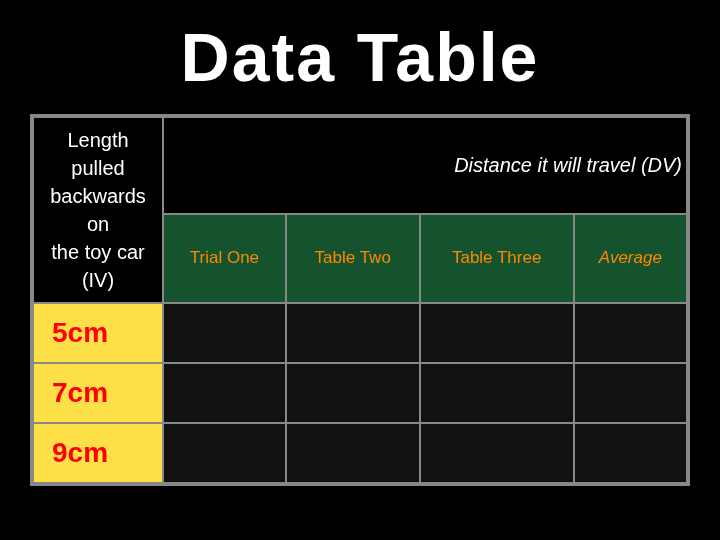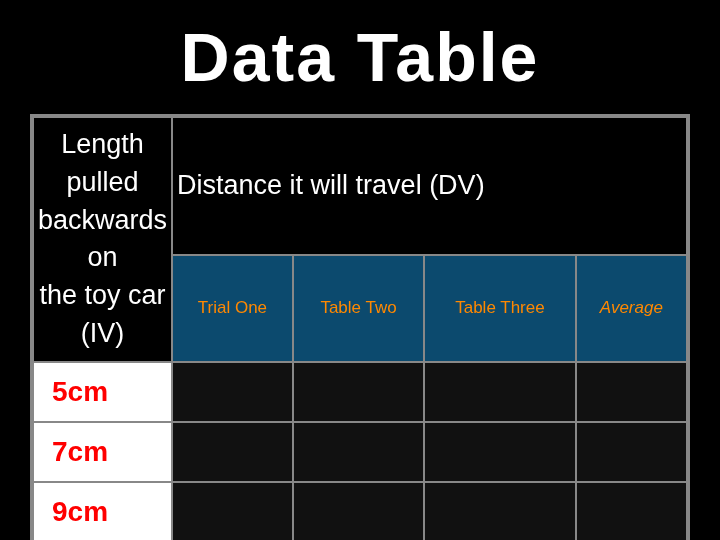--- a/index.html
+++ b/index.html
@@ -43,59 +43,60 @@
     td, th {
       border: 2px solid #888;
       text-align: center;
       vertical-align: middle;
     }
 
     .header-row-top td {
       padding: 8px 4px;
       background-color: #000;
       color: #ffffff;
-      font-size: 27px;
+      font-size: 20px;
     }
 
     .header-row-sub td {
       padding: 8px 4px;
-      background-color: #0c4a6e;
+      background-color: #14532d;
       color: #ff8800;
       font-size: 17px;
     }
 
     .iv-cell {
       color: #ffffff;
       font-size: 16px;
       line-height: 1.4;
       padding: 6px 8px;
       background-color: #000;
       width: 130px;
     }
 
     .dv-header {
       color: #ffffff;
       font-size: 20px;
       padding: 10px;
       background-color: #000;
-      text-align: left;
+      text-align: right;
+      font-style: italic;
     }
 
     .data-cell {
       background-color: #111;
       min-height: 50px;
       height: 60px;
     }
 
     .row-label {
       color: #ff0000;
       font-size: 28px;
       font-weight: bold;
       padding: 10px 8px;
-      background-color: #ffffff;
+      background-color: #fde047;
       text-align: left;
       padding-left: 18px;
     }
 
     .trial-col {
       color: #ff8800;
       font-size: 17px;
     }
 
     .average-col {

